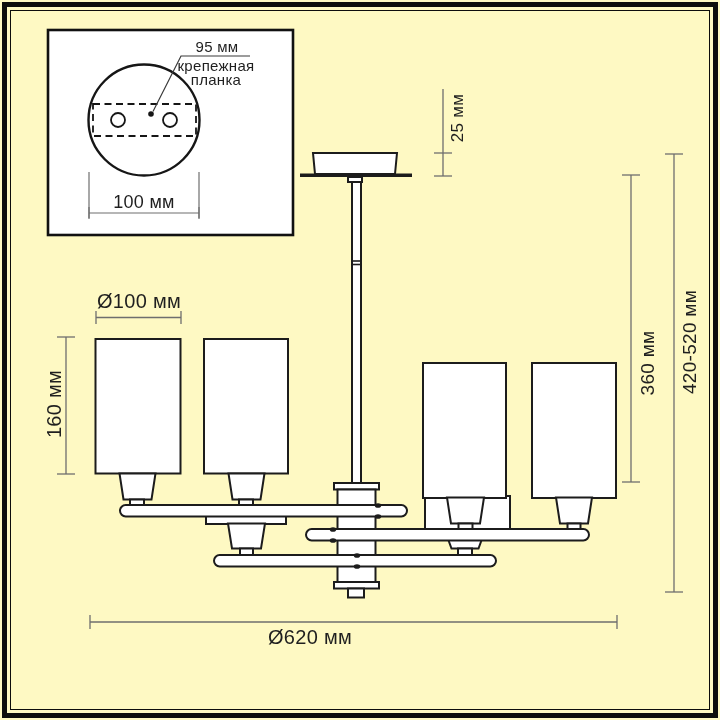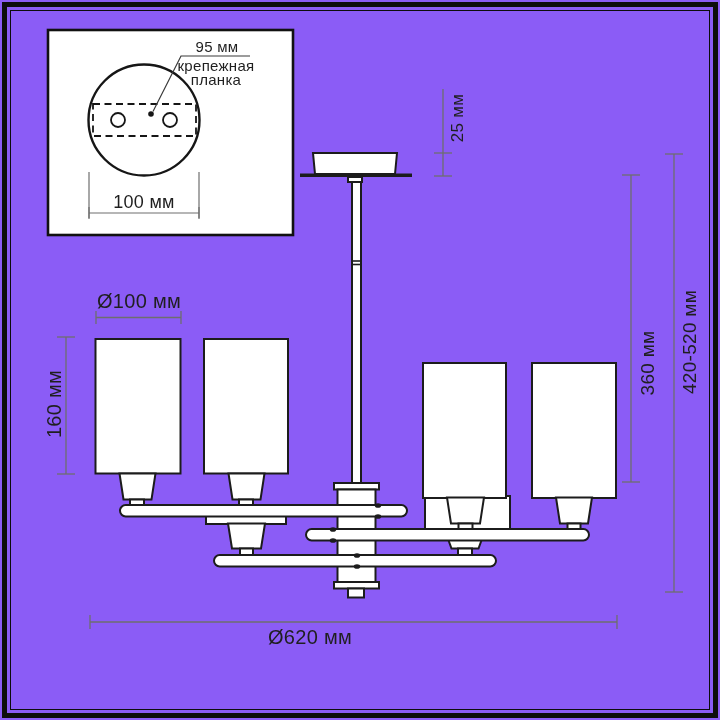--- a/index.html
+++ b/index.html
@@ -1,16 +1,16 @@
 <!DOCTYPE html>
 <html><head>
 <meta charset="utf-8">
 <style>
   html,body{margin:0;padding:0;background:#ffffff;}
-  #stage{position:relative;width:720px;height:720px;background:#8b5cf6;overflow:hidden;
+  #stage{position:relative;width:720px;height:720px;background:#fef9c3;overflow:hidden;
          font-family:"Liberation Sans",sans-serif;}
   .frame-thick{position:absolute;inset:2px;border:5px solid #0d0d0d;pointer-events:none;}
   .frame-thin{position:absolute;inset:10px;border:1.5px solid #0d0d0d;pointer-events:none;}
   svg{position:absolute;left:0;top:0;}
   text{fill:#1f1f1f;letter-spacing:0.3px;}
 </style>
 </head>
 <body>
 
 <div id="stage">

